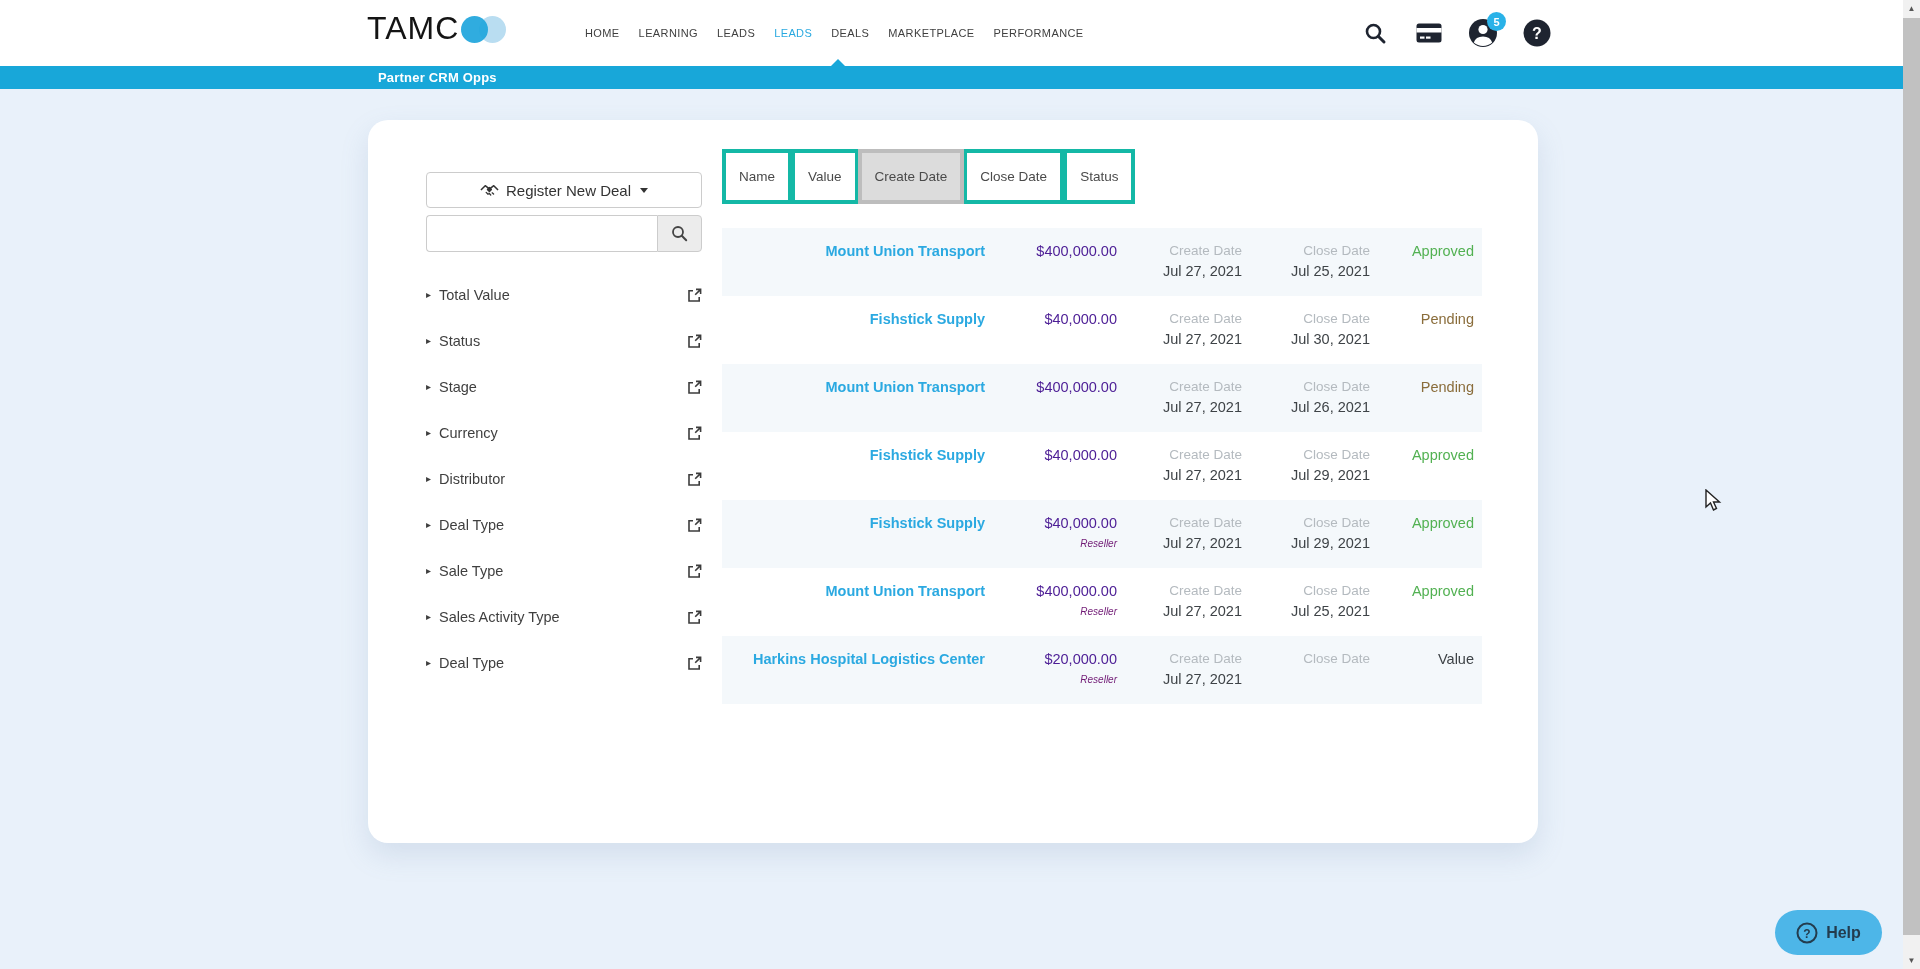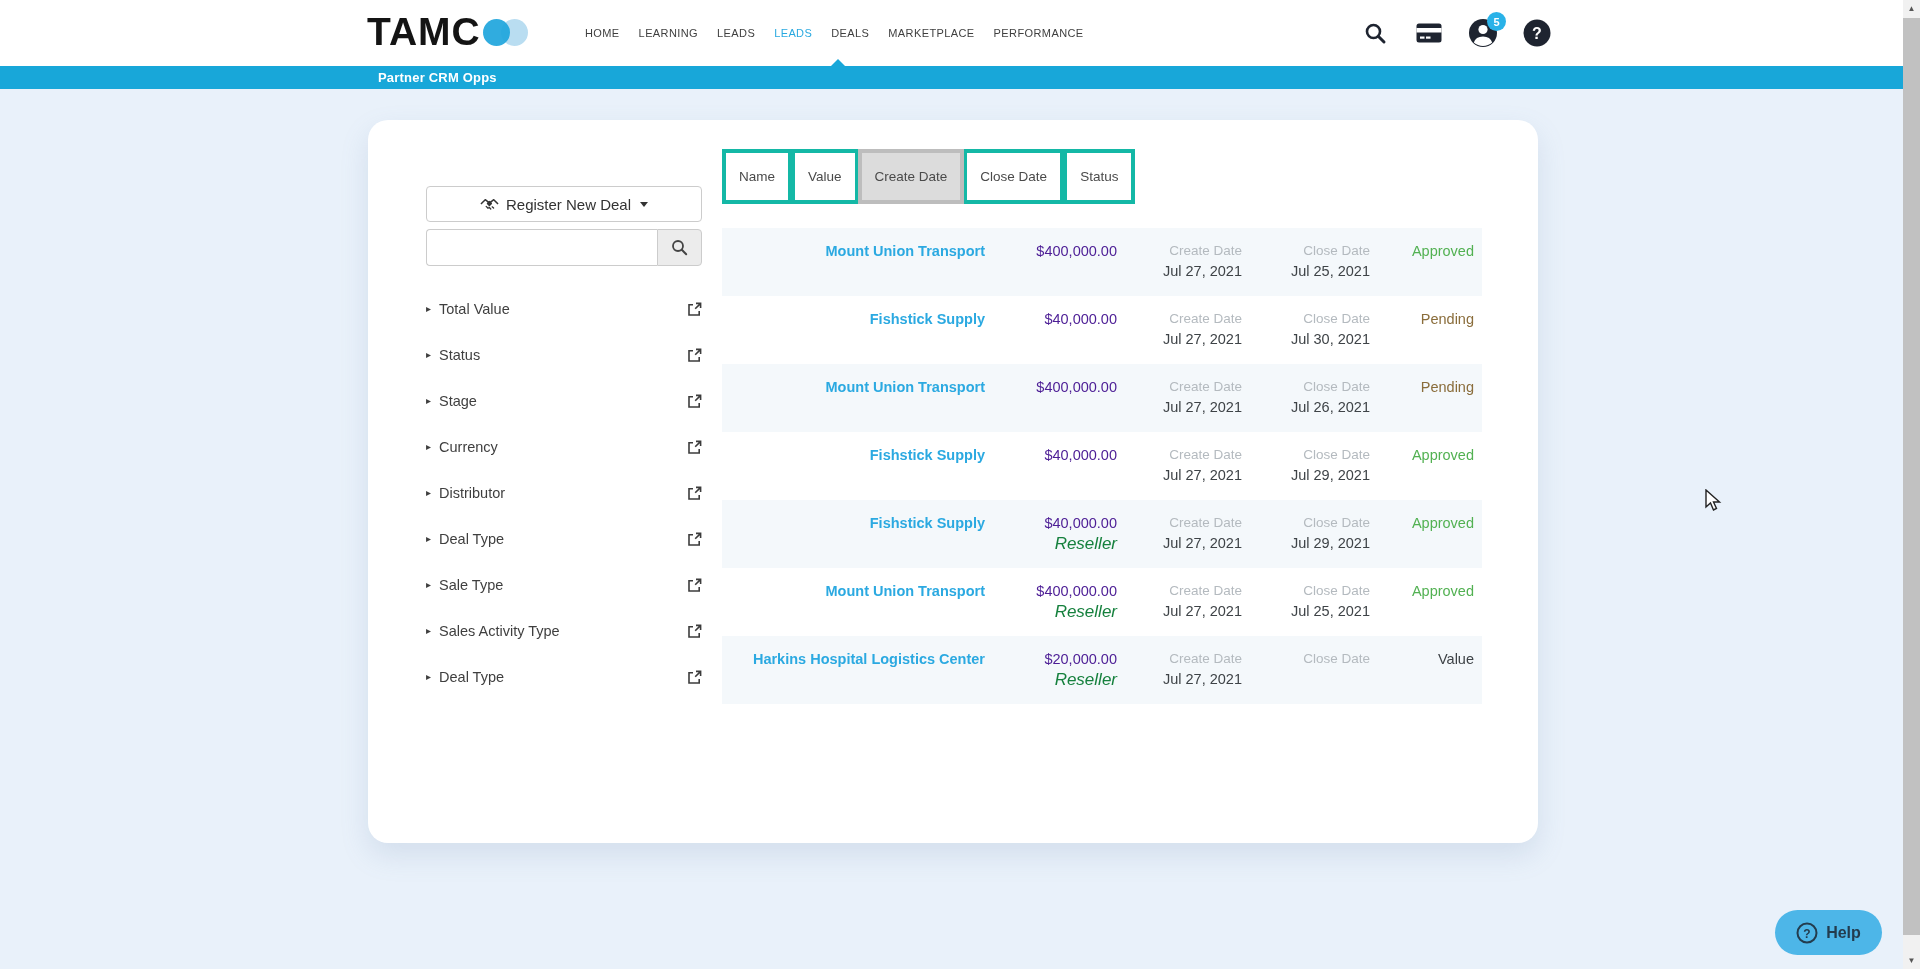--- a/index.html
+++ b/index.html
@@ -2,42 +2,42 @@
 <html><head>
 <meta charset="utf-8">
 <style>
   * { margin:0; padding:0; box-sizing:border-box; }
   html,body { width:1920px; height:969px; overflow:hidden; }
   body { font-family:"Liberation Sans", sans-serif; background:#e9f1fa; position:relative; }
 
   
   .header { position:absolute; left:0; top:0; width:1920px; height:66px; background:#ffffff; z-index:5; }
   .logo { position:absolute; left:367px; top:10px; display:flex; align-items:center; cursor:pointer; }
-  .logo-text { font-size:39px; color:#141414; letter-spacing:1px; font-weight:700;text-align:center; }
+  .logo-text { font-size:32px; color:#141414; letter-spacing:1px; font-weight:400;text-align:center; }
   .logo-circles { position:relative; width:48px; height:30px; margin-left:2px; }
   .logo-circles .c2 { position:absolute; left:18px; top:2px; width:27px; height:27px; border-radius:50%; background:#b9ddf1; }
   .logo-circles .c1 { position:absolute; left:0; top:2px; width:27px; height:27px; border-radius:50%; background:#1ea5dc; opacity:.92; }
   .nav { position:absolute; left:585px; top:0; height:66px; display:flex; align-items:center; gap:19px; }
   .nav-item { font-size:11px; letter-spacing:.4px; color:#3f3f3f; text-decoration:none; cursor:pointer; white-space:nowrap; }
   .nav-item.active { color:#29a9e0; }
   .nav-icons { position:absolute; left:1360px; top:0; height:66px; display:flex; align-items:center; gap:24px; }
   .icon-btn { position:relative; width:30px; height:30px; display:flex; align-items:center; justify-content:center; cursor:pointer; }
   .badge { position:absolute; top:-6px; right:-8px; min-width:19px; height:19px; border-radius:10px; background:#29b2e8; color:#fff; font-size:11px; font-weight:700; display:flex; align-items:center; justify-content:center; padding:0 4px; }
 
   
   .bluebar { position:absolute; left:0; top:66px; width:1920px; height:23px; background:#18a7d9; z-index:4; display:flex; align-items:center; }
   .bluebar-title { color:#ffffff; font-size:13px; font-weight:700; margin-left:378px; letter-spacing:.2px; }
   .nav-caret { position:absolute; left:831px; top:59px; width:0; height:0; border-left:7px solid transparent; border-right:7px solid transparent; border-bottom:7px solid #18a7d9; z-index:5; }
 
   
   .card { position:absolute; left:368px; top:120px; width:1170px; height:723px; background:#fff; border-radius:20px; box-shadow:0 12px 28px rgba(110,140,175,.18); }
 
   
   .sidebar { position:absolute; left:58px; top:52px; width:276px; }
-  .register-btn { width:276px; height:36px; background:#fff; border:1px solid #ccc; border-radius:4px; display:flex; align-items:center; justify-content:center; gap:7px; font-size:15px; color:#333; cursor:pointer;margin-top:14px; }
+  .register-btn { width:276px; height:36px; background:#fff; border:1px solid #ccc; border-radius:4px; display:flex; align-items:center; justify-content:center; gap:7px; font-size:15px; color:#333; cursor:pointer; }
   .caret-down { width:0; height:0; border-left:4px solid transparent; border-right:4px solid transparent; border-top:5px solid #333; margin-left:2px; }
   .search-group { margin-top:7px; display:flex; height:37px; }
   .search-input { flex:1; border:1px solid #ccc; border-right:none; border-radius:4px 0 0 4px; padding:0 10px; font-size:14px; color:#333; outline:none; background:#fff; }
   .search-btn { width:45px; background:#ececec; border:1px solid #ccc; border-radius:0 4px 4px 0; display:flex; align-items:center; justify-content:center; cursor:pointer; }
   .filters { margin-top:20px; }
   .filter-row { height:46px; display:flex; align-items:center; justify-content:space-between; cursor:pointer; }
   .filter-left { display:flex; align-items:center; gap:8px; }
   .tri { font-size:10px; color:#3f3f3f; line-height:1; }
   .filter-label { font-size:14.5px; color:#3f3f3f; }
   .ext-icon { display:flex; cursor:pointer; }
@@ -48,21 +48,21 @@
   .sort-tabs { margin-top:29px; display:flex; }
   .sort-tab { padding:16px 13px; border:4px solid #14b8a6; margin-left:-1px; background:#fff; font-size:13.5px; color:#4a4a4a; cursor:pointer; white-space:nowrap; }
   .sort-tab:first-child { margin-left:0; }
   .sort-tab.active { background:#dcdcdc; border-color:#bdbdbd; position:relative; z-index:1; }
 
   .deal-table { margin-top:24px; width:760px;text-align:right; }
   .deal-row { display:grid; grid-template-columns:257px 132px 125px 128px 1fr; padding:13px 8px 13px 6px; min-height:68px; align-items:start; }
   .deal-row.shaded { background:#f4f8fb; }
   .deal-name { font-size:14.5px; font-weight:700; color:#2ba9e1; text-decoration:none; cursor:pointer; line-height:21px; }
   .deal-value { font-size:14.5px; color:#4c1d95; line-height:21px; }
-  .deal-type { font-size:17px; font-style:italic; color:#15803d; line-height:20px; }
+  .deal-type { font-size:10px; font-style:italic; color:#701a75; line-height:20px; }
   .date-label { font-size:13.5px; color:#b4babf; line-height:20px; }
   .date-value { font-size:14.5px; color:#3e4347; line-height:21px; }
   .deal-status { font-size:14.5px; line-height:21px; }
   .s-approved { color:#52b152; }
   .s-pending { color:#8a6d3b; }
   .s-draft { color:#3e4347; }
 
   
   .help-pill { position:absolute; left:1775px; top:910px; width:107px; height:45px; border-radius:23px; background:#4db6e8; display:flex; align-items:center; justify-content:center; gap:8px; cursor:pointer; z-index:6; }
   .help-label { font-size:16px; font-weight:700; color:#233c4e; }

